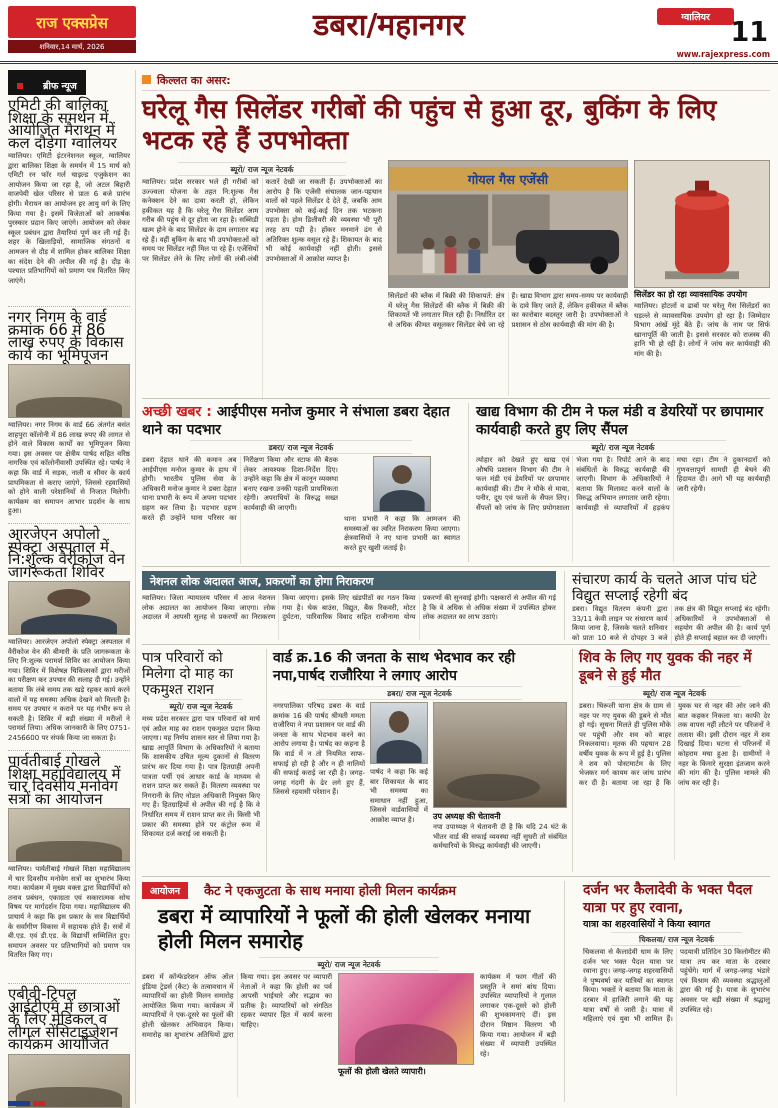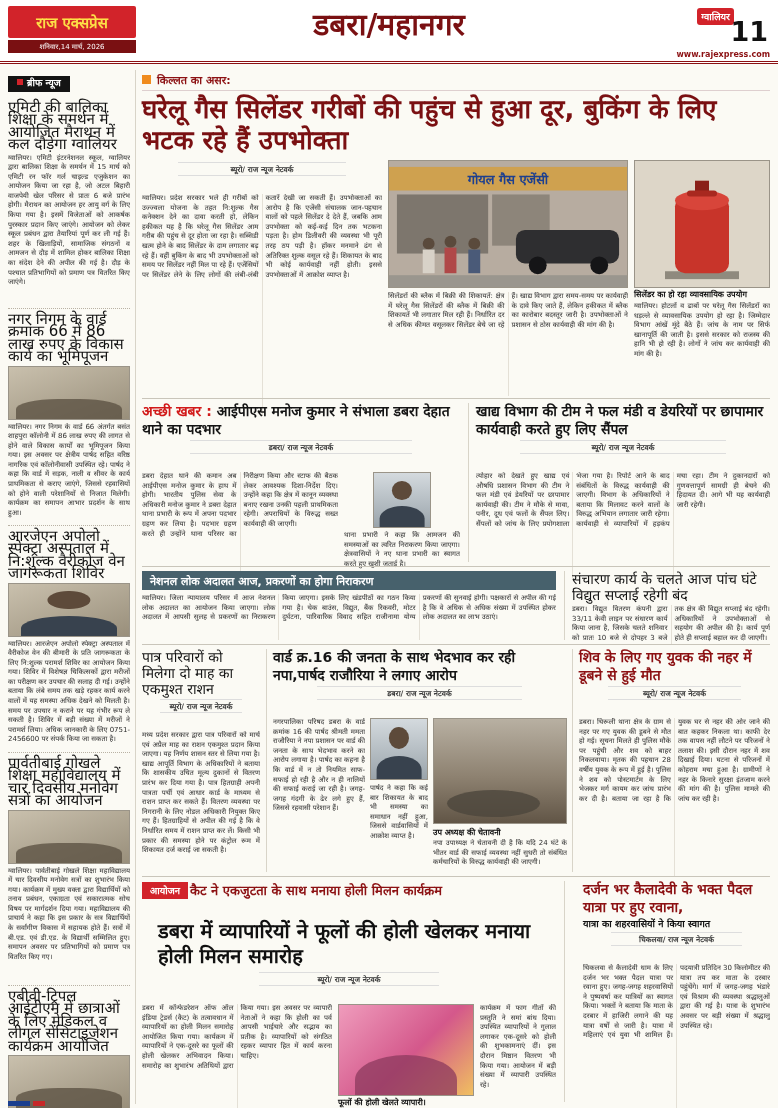--- a/index.html
+++ b/index.html
@@ -2,39 +2,39 @@
 <html><head>
 <meta charset="utf-8">
 <style>
   *{margin:0;padding:0;box-sizing:border-box}
   html,body{background:#9a9a9a}
   .page{position:relative;width:778px;height:1108px;margin:0 auto;background:#fbfaf4;
         font-family:"DejaVu Sans",sans-serif;color:#1a1a1a;overflow:hidden}
   .jtext{font-size:7px;line-height:9.6px;text-align:justify;color:#2c2c2c;overflow:hidden}
   .cols2{column-count:2;column-gap:7px;column-rule:1px solid #e4e0d6}
   .cols3{column-count:3;column-gap:7px;column-rule:1px solid #e4e0d6}
-  .byline{font-size:7.5px;font-weight:bold;text-align:center;color:#3a3a3a;margin:2px auto 18px;
+  .byline{font-size:7.5px;font-weight:bold;text-align:center;color:#3a3a3a;margin:2px auto 2px;
           border-top:1px solid #ddd;border-bottom:1px solid #ddd;padding:1px 0;width:70%}
   .photo{position:relative;overflow:hidden;border:1px solid #9a9488;background:#b8b0a2}
   
   .masthead{position:absolute;left:0;top:0;width:778px;height:64px;border-bottom:3px double #8c1113;background:#fff}
   .logo-box{position:absolute;left:8px;top:6px;width:128px;height:32px;background:#d2232a;color:#fde047;
             font-weight:bold;font-size:15px;display:flex;align-items:center;justify-content:center;border-radius:2px}
   .date-bar{position:absolute;left:8px;top:40px;width:128px;height:13px;background:#7a1012;color:#fff;
             font-size:7px;display:flex;align-items:center;justify-content:center}
   .section-title{position:absolute;left:50%;top:8px;transform:translateX(-50%);font-size:30px;line-height:34px;
                  font-weight:bold;color:#7a1012;white-space:nowrap}
   .edition-pill{position:absolute;right:44px;top:8px;background:#d2232a;color:#fff;font-size:9.5px;font-weight:bold;
-                padding:2px 4px;border-radius:3px}
+                padding:2px 24px;border-radius:3px}
   .page-num{position:absolute;right:10px;top:16px;font-size:27px;font-weight:bold;color:#111}
   .website{position:absolute;right:8px;top:50px;font-size:8px;font-weight:bold;color:#8c1113}
   
   .brief-col{position:absolute;left:8px;top:70px;width:128px;height:1034px;border-right:1px solid #d8d4c8;padding-right:5px}
-  .brief-head{display:inline-flex;align-items:center;gap:4px;background:#141414;color:#fff;font-size:9.5px;
-              font-weight:bold;padding:0 9px 3px;margin-bottom:5px}
+  .brief-head{display:inline-flex;align-items:center;gap:20px;background:#141414;color:#fff;font-size:9.5px;
+              font-weight:bold;padding:9px 9px 3px;}
   .brief-head .sq{width:6px;height:6px;background:#d2232a;display:inline-block}
   .bn-item{border-bottom:1px dotted #b9b2a4;padding:4px 0 6px}
   .bn-h{font-size:15px;line-height:12.5px;font-weight:normal;color:#111;margin-bottom:3px}
   .bn-photo{height:54px;margin-bottom:3px;background:linear-gradient(160deg,#c9c0ad,#998f7b)}
   
   .sil::before{content:"";position:absolute;left:50%;top:14%;width:36%;height:36%;transform:translateX(-50%);
                border-radius:50%;background:#5d4a3a}
   .sil::after{content:"";position:absolute;left:50%;bottom:-8%;width:80%;height:46%;transform:translateX(-50%);
               border-radius:50% 50% 0 0;background:#38424e}
   .ph-portrait{background:linear-gradient(#d4dade,#9aa4ab)}
@@ -57,21 +57,21 @@
   .cap{font-weight:bold;font-size:8px;line-height:10px;color:#111;margin:2px 0}
   
   .row{position:absolute;display:flex;border-top:1px solid #c9c5ba;padding-top:4px}
   .h-sec{font-size:14px;line-height:17.5px;font-weight:bold;color:#141414;margin-bottom:2px}
   .h-mid{font-size:14px;line-height:16px;font-weight:normal;color:#141414;margin-bottom:2px}
   .maroon{color:#8c1113}
   .redtxt{color:#d11919}
   .banner{background:#47616c;color:#fff;font-weight:bold;font-size:11px;padding:2px 8px;margin-bottom:4px}
   .subhead{font-weight:bold;font-size:8px;line-height:10px;color:#111}
   .subhead2{font-weight:bold;font-size:9.5px;line-height:12px;color:#111;margin:1px 0 2px}
-  .kicker-row{display:flex;align-items:center;gap:2px;margin-bottom:20px}
+  .kicker-row{display:flex;align-items:center;gap:16px;margin-bottom:5px}
   .kicker-box{background:#d2232a;color:#fff;font-weight:bold;font-size:9.5px;padding:2px 8px}
   .kicker-head{color:#8c1113;font-weight:bold;font-size:13px}
   .h-big{font-size:20px;line-height:25px;font-weight:bold;color:#101010;margin:2px 16px 3px}
   .foot-marks{position:absolute;left:8px;bottom:2px;display:flex;gap:3px}
   .foot-marks .fm{height:5px;display:inline-block}
 </style>
 </head>
 <body>
 
 <div class="page">

